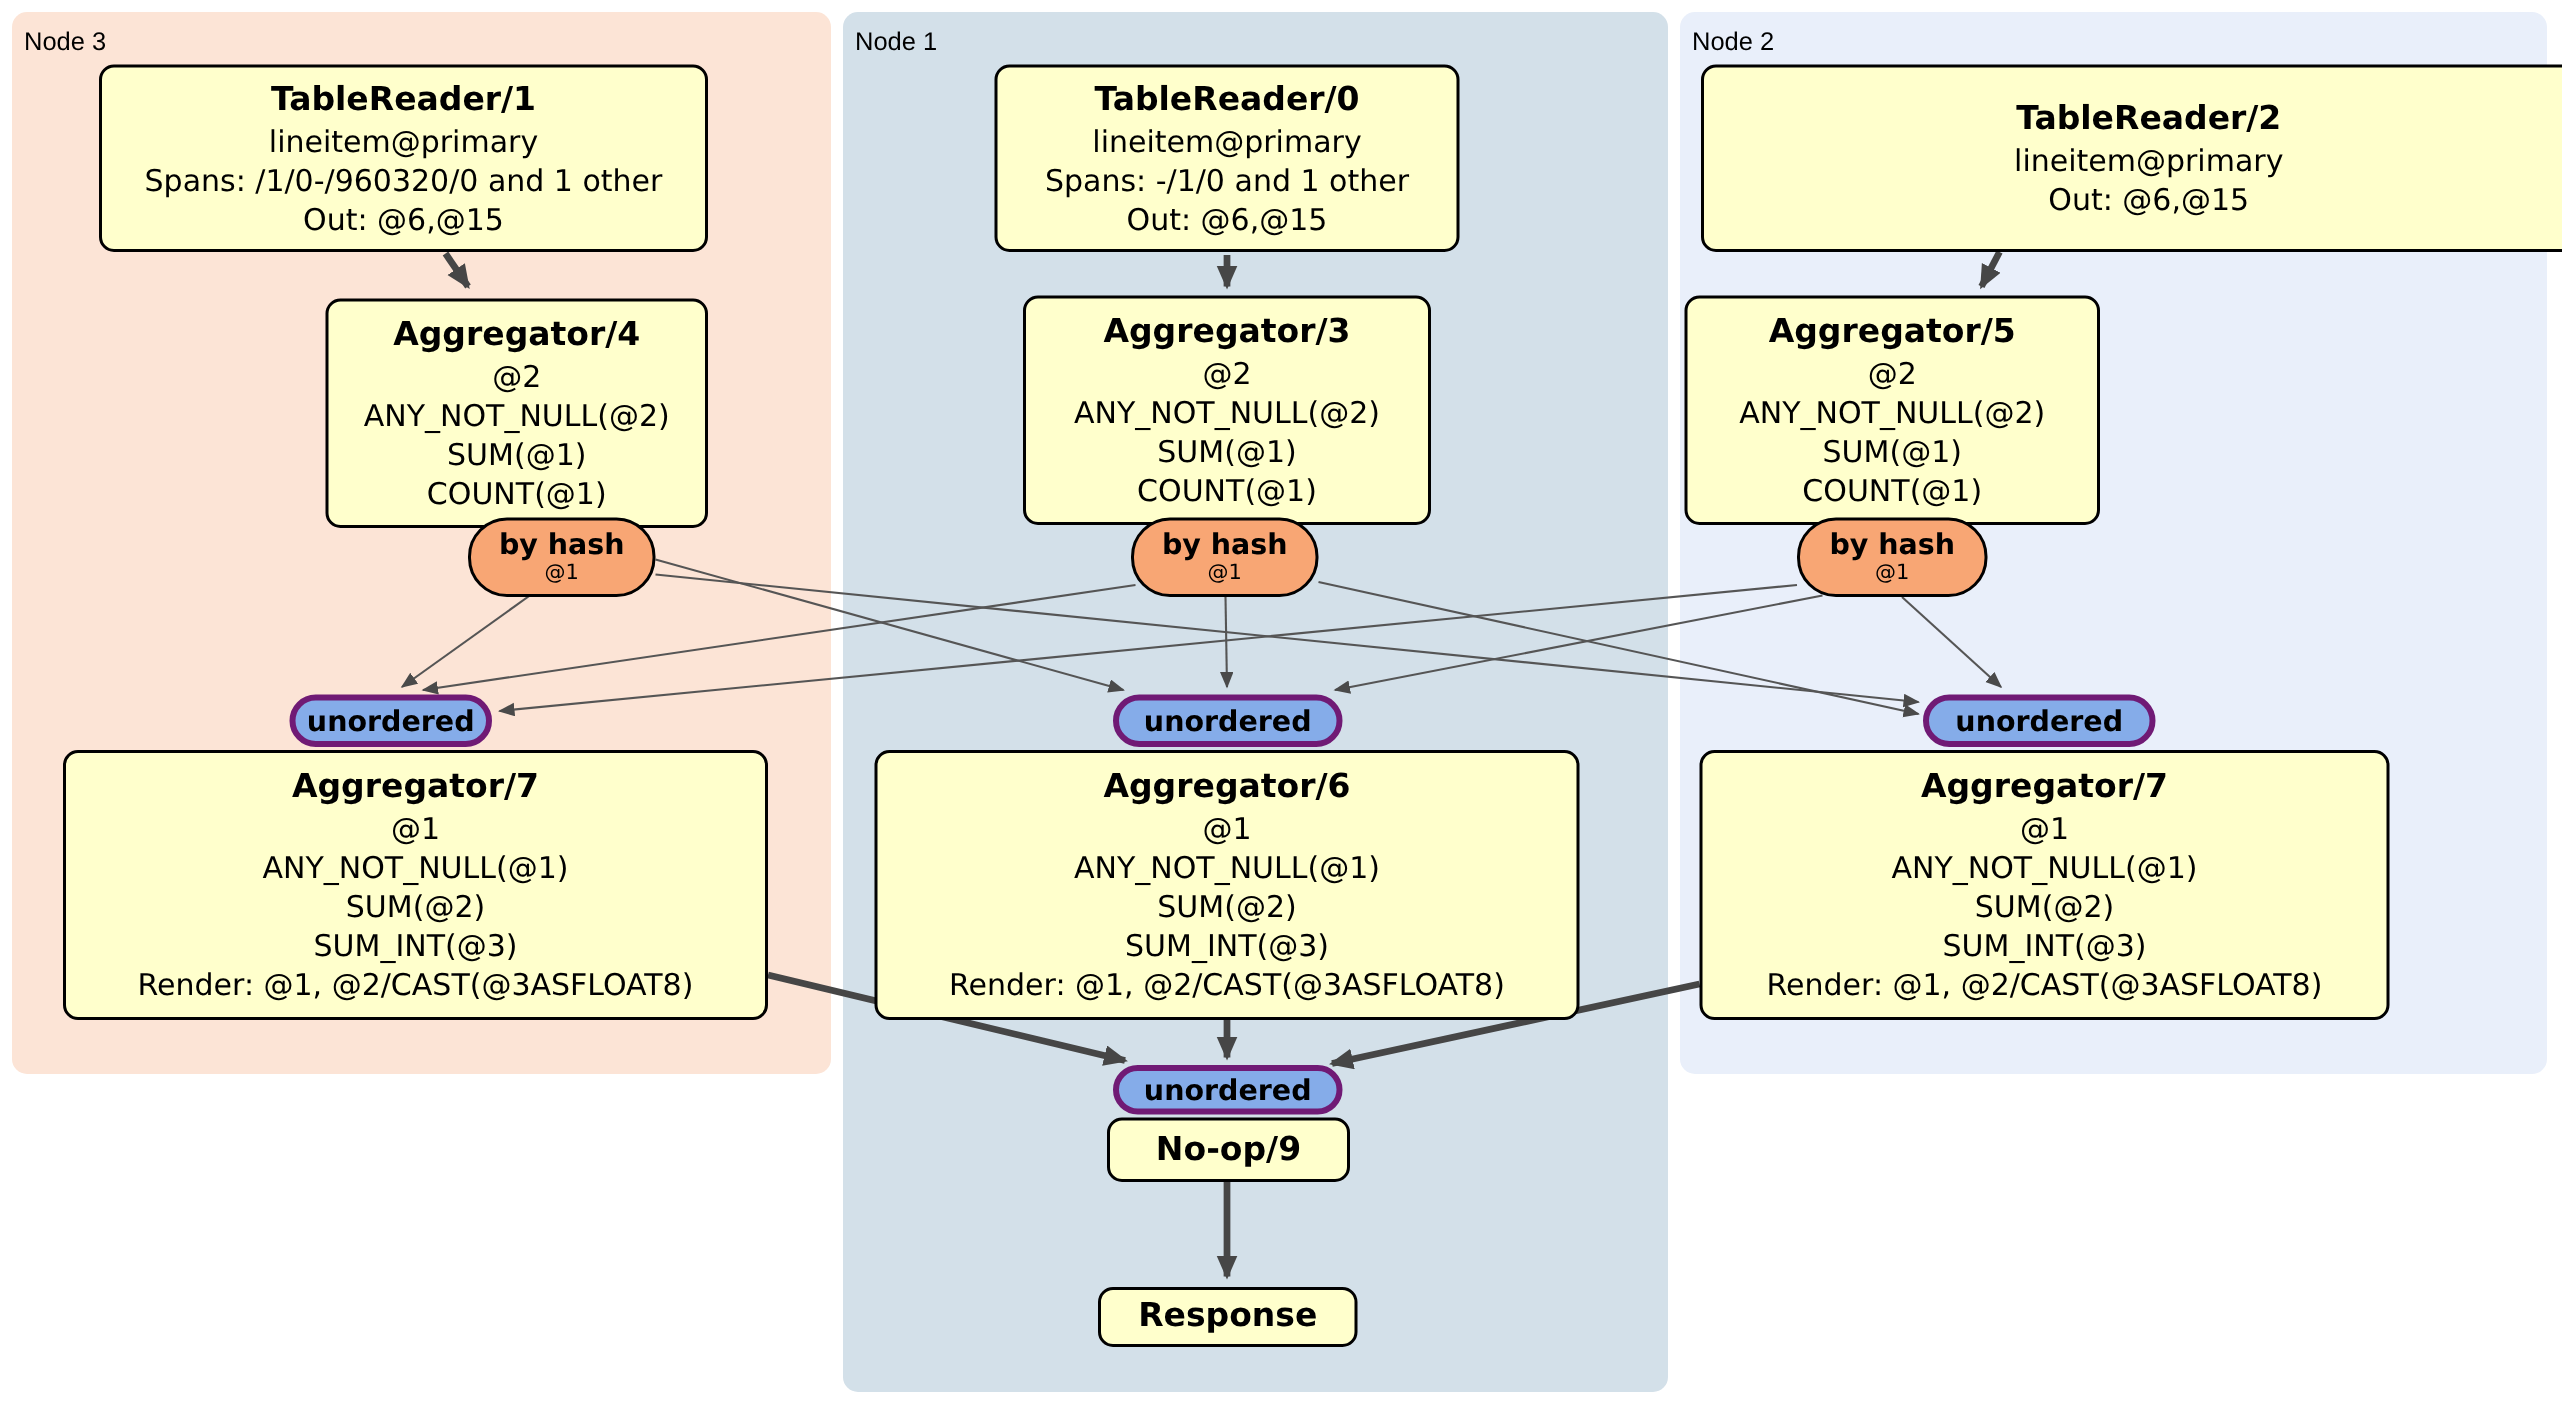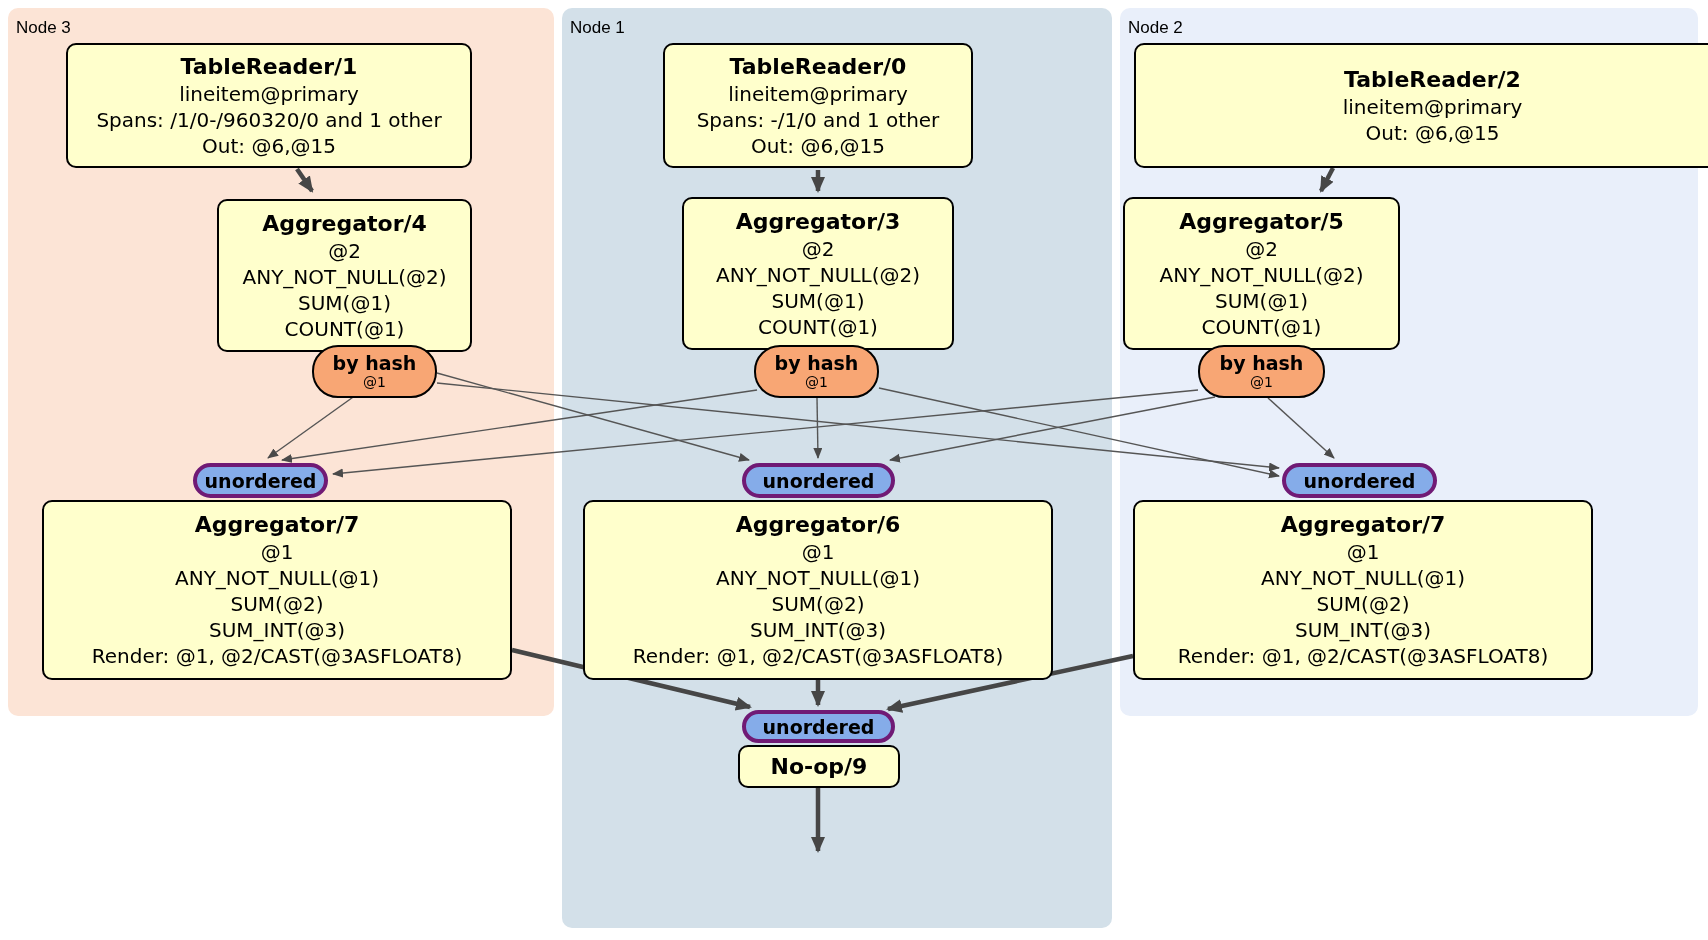--- a/index.html
+++ b/index.html
@@ -170,14 +170,17 @@
     <div class="pline">SUM_INT(@3)</div>
     <div class="pline">Render: @1, @2/CAST(@3ASFLOAT8)</div>
   </div>
 
   <div class="sync" style="left:742px; top:710px; width:153px; height:33px;">
     <span>unordered</span>
   </div>
   <div class="proc" style="left:738px; top:745px; width:162px; height:43px;">
     <div class="ptitle">No-op/9</div>
   </div>
+  <div class="proc" style="left:732px; top:858px; width:173px; height:40px;">
+    <div class="ptitle">Response</div>
+  </div>
 
 </div>
 
 </body></html>

